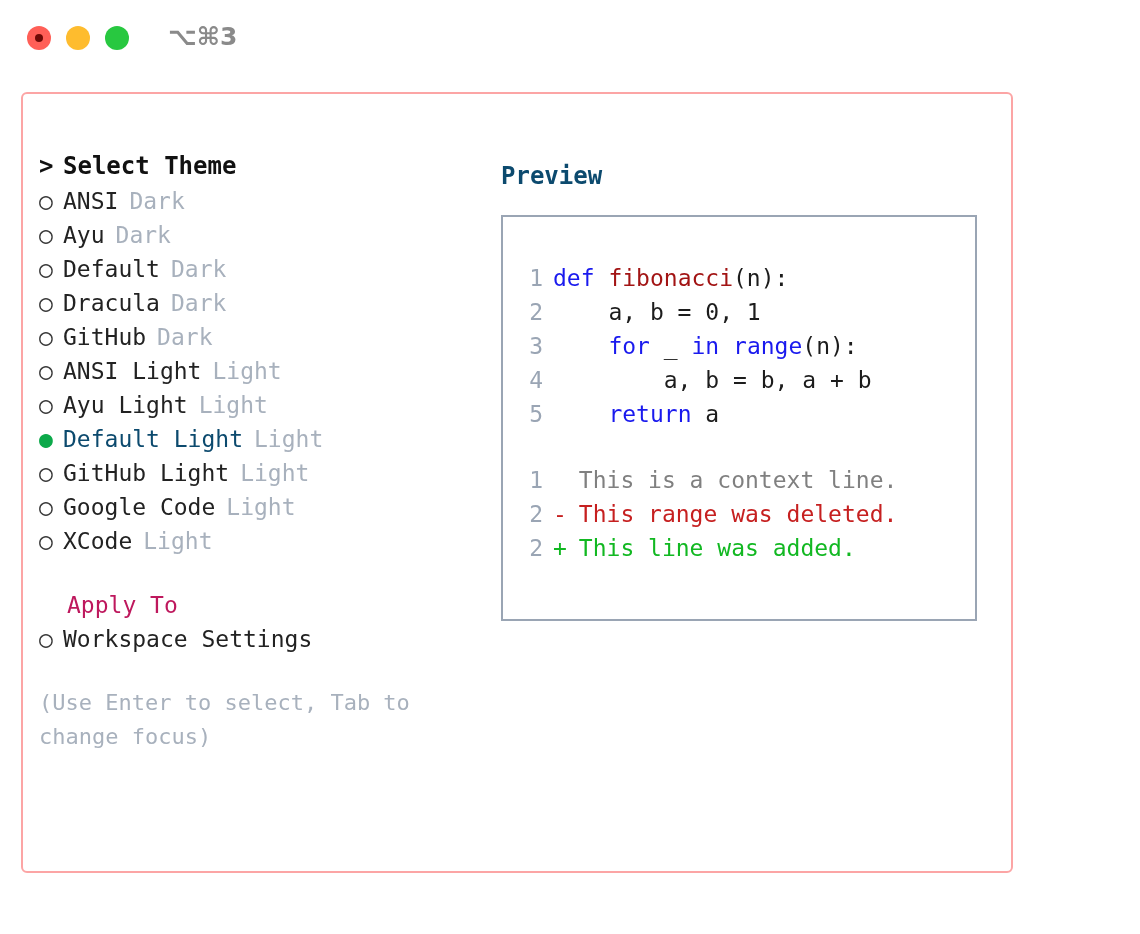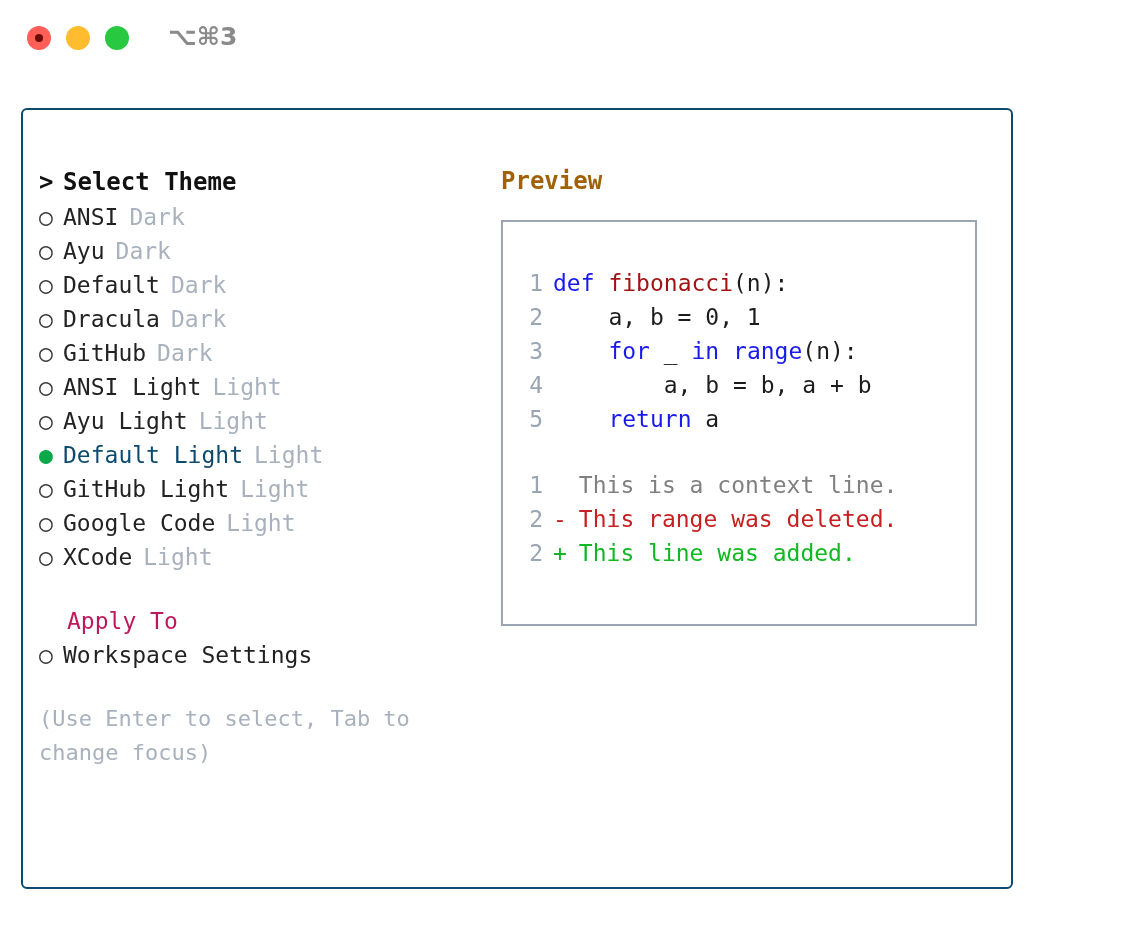--- a/index.html
+++ b/index.html
@@ -65,24 +65,24 @@
     font-weight: bold;
     color: #8a8a8a;
     letter-spacing: 0px;
     font-family: "DejaVu Sans", "Liberation Sans", sans-serif;
   }
 
   
   .panel {
     position: absolute;
     left: 21px;
-    top: 108px;
+    top: 92px;
     width: 992px;
     height: 781px;
-    border: 2px solid #0c4a6e;
+    border: 2px solid #fca5a5;
     border-radius: 6px;
     box-sizing: border-box;
     background: #ffffff;
   }
 
   .cols {
     position: absolute;
     left: 0; top: 0;
     width: 100%;
     height: 100%;
@@ -147,22 +147,23 @@
   
   .right-col {
     position: absolute;
     left: 478px;
     top: 54px;
     width: 500px;
   }
   .preview-title {
     font-size: 24px;
     font-weight: bold;
-    color: #a16207;
-    line-height: 34px;
+    color: #0c4a6e;
+    line-height: 34px;
+    margin-top: 11px;
   }
   .preview-box {
     margin-top: 22px;
     width: 476px;
     height: 406px;
     border: 2px solid #9aa5b4;
     box-sizing: border-box;
     background: #ffffff;
     position: relative;
   }

